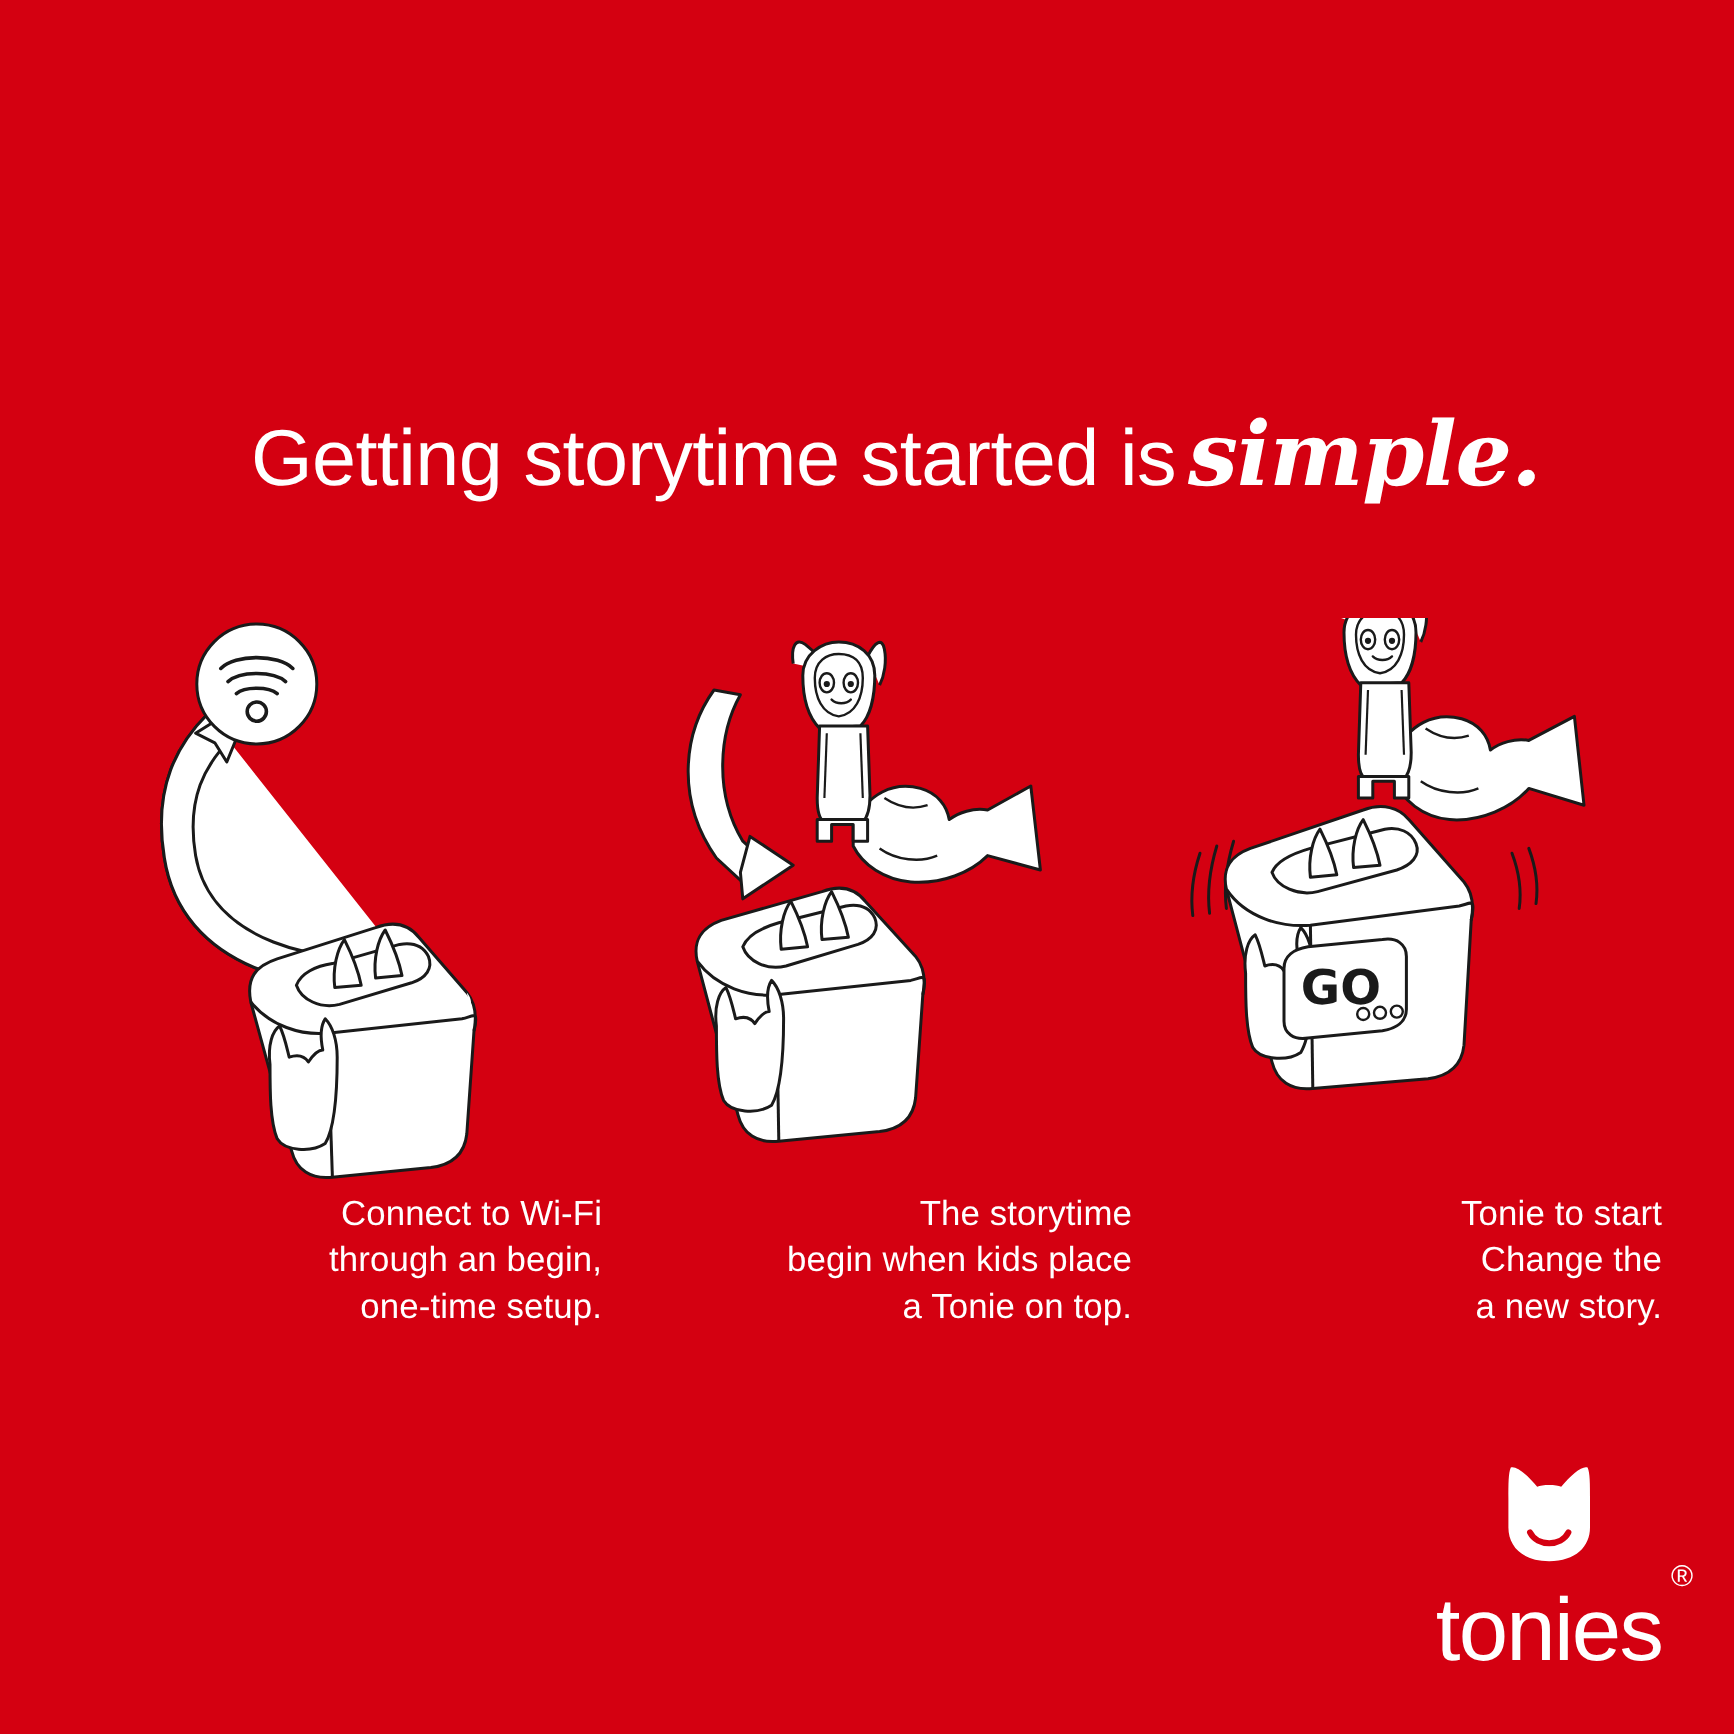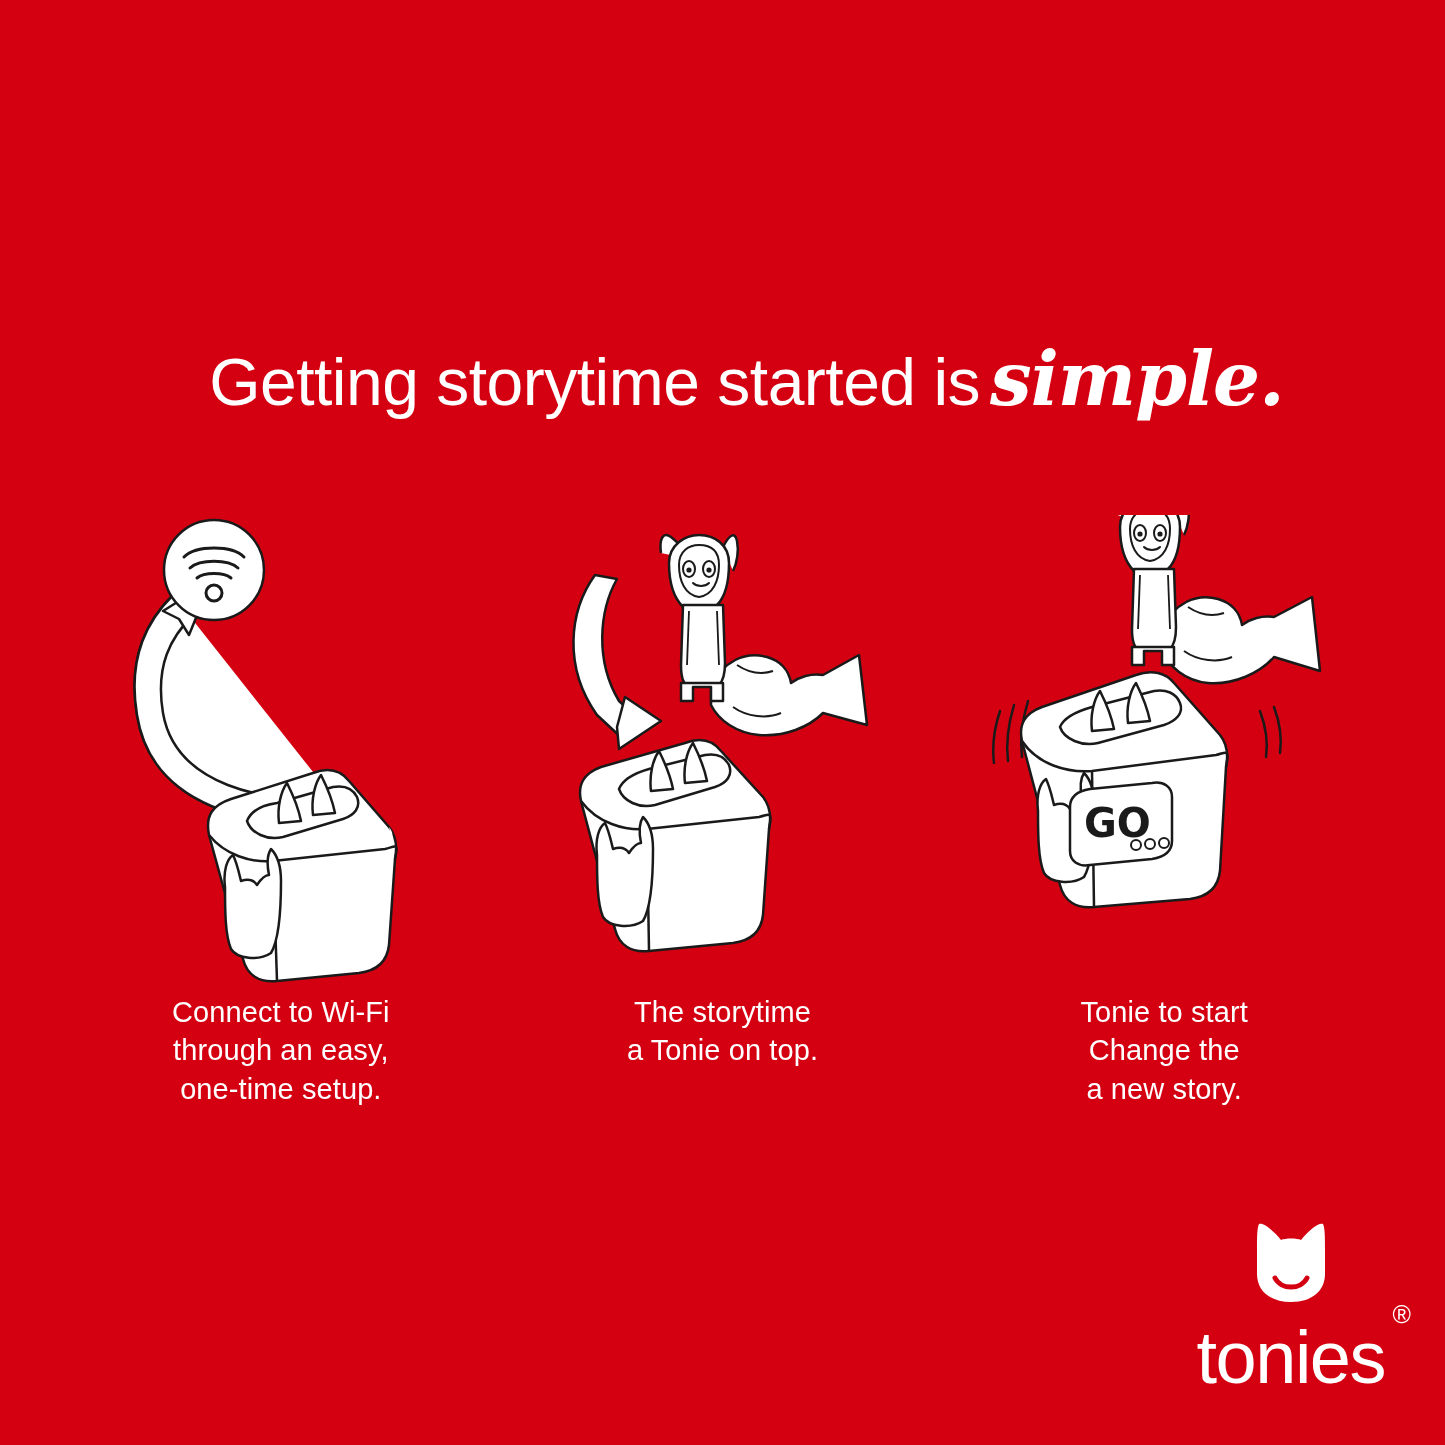--- a/index.html
+++ b/index.html
@@ -50,21 +50,21 @@
     display:flex;
     flex-direction:column;
     align-items:center;
   }
   .art { position:relative; width:100%; height:470px; }
   .art svg { position:absolute; left:50%; transform:translateX(-50%); top:0; }
 
   .caption {
     position:absolute;
     top:478px; left:0; width:100%;
-    text-align:center;
+    text-align:right;
     color:#FFFFFF;
     font-size:29px;
     line-height:1.32;
     font-weight:400;
     letter-spacing:0.1px;
   }
   .caption .ln { display:block; }
 
   
   .logo {
@@ -140,21 +140,21 @@
 
             <path d="M124 372 C 122 356, 126 344, 132 340 C 136 348, 138 358, 140 366
                      C 146 364, 152 364, 156 370 C 160 364, 164 360, 168 360
                      C 166 350, 166 340, 170 334 C 176 340, 180 352, 180 366
                      C 180 404, 176 428, 170 438 C 158 446, 136 444, 130 434 C 124 420, 124 394, 124 372 Z" fill="#FFFFFF" stroke="#1A1A1A" stroke-width="2.5" stroke-linejoin="round"></path>
           </g>
         </svg>
       </div>
       <div class="caption">
         <span class="ln">Connect to Wi-Fi</span>
-        <span class="ln">through an easy,</span>
+        <span class="ln">through an begin,</span>
         <span class="ln">one-time setup.</span>
       </div>
     </div>
 
     <div class="panel">
       <div class="art">
         <svg width="400" height="470" viewBox="0 0 400 470" fill="none">
 
           <g>
             <path d="M188 172 C 200 146, 222 136, 244 142 C 258 146, 266 156, 268 168
@@ -201,20 +201,21 @@
             <path d="M162 268 C 160 252, 164 236, 170 228 C 176 240, 182 256, 184 266 Z" fill="#FFFFFF" stroke="#1A1A1A" stroke-width="2.5" stroke-linejoin="round"></path>
             <path d="M74 340 C 72 324, 76 312, 82 308 C 86 316, 88 326, 90 334
                      C 96 332, 102 332, 106 338 C 110 332, 114 328, 118 328
                      C 116 318, 116 308, 120 302 C 126 308, 130 320, 130 334
                      C 130 372, 126 396, 120 406 C 108 414, 86 412, 80 402 C 74 388, 74 362, 74 340 Z" fill="#FFFFFF" stroke="#1A1A1A" stroke-width="2.5" stroke-linejoin="round"></path>
           </g>
         </svg>
       </div>
       <div class="caption">
         <span class="ln">The storytime</span>
+        <span class="ln">begin when kids place</span>
         <span class="ln">a Tonie on top.</span>
       </div>
     </div>
 
     <div class="panel">
       <div class="art">
         <svg width="400" height="470" viewBox="0 0 400 470" fill="none">
 
           <g>
             <path d="M36 196 C 30 214, 28 232, 30 248" stroke="#1A1A1A" stroke-width="2.5" fill="none" stroke-linecap="round"></path>

